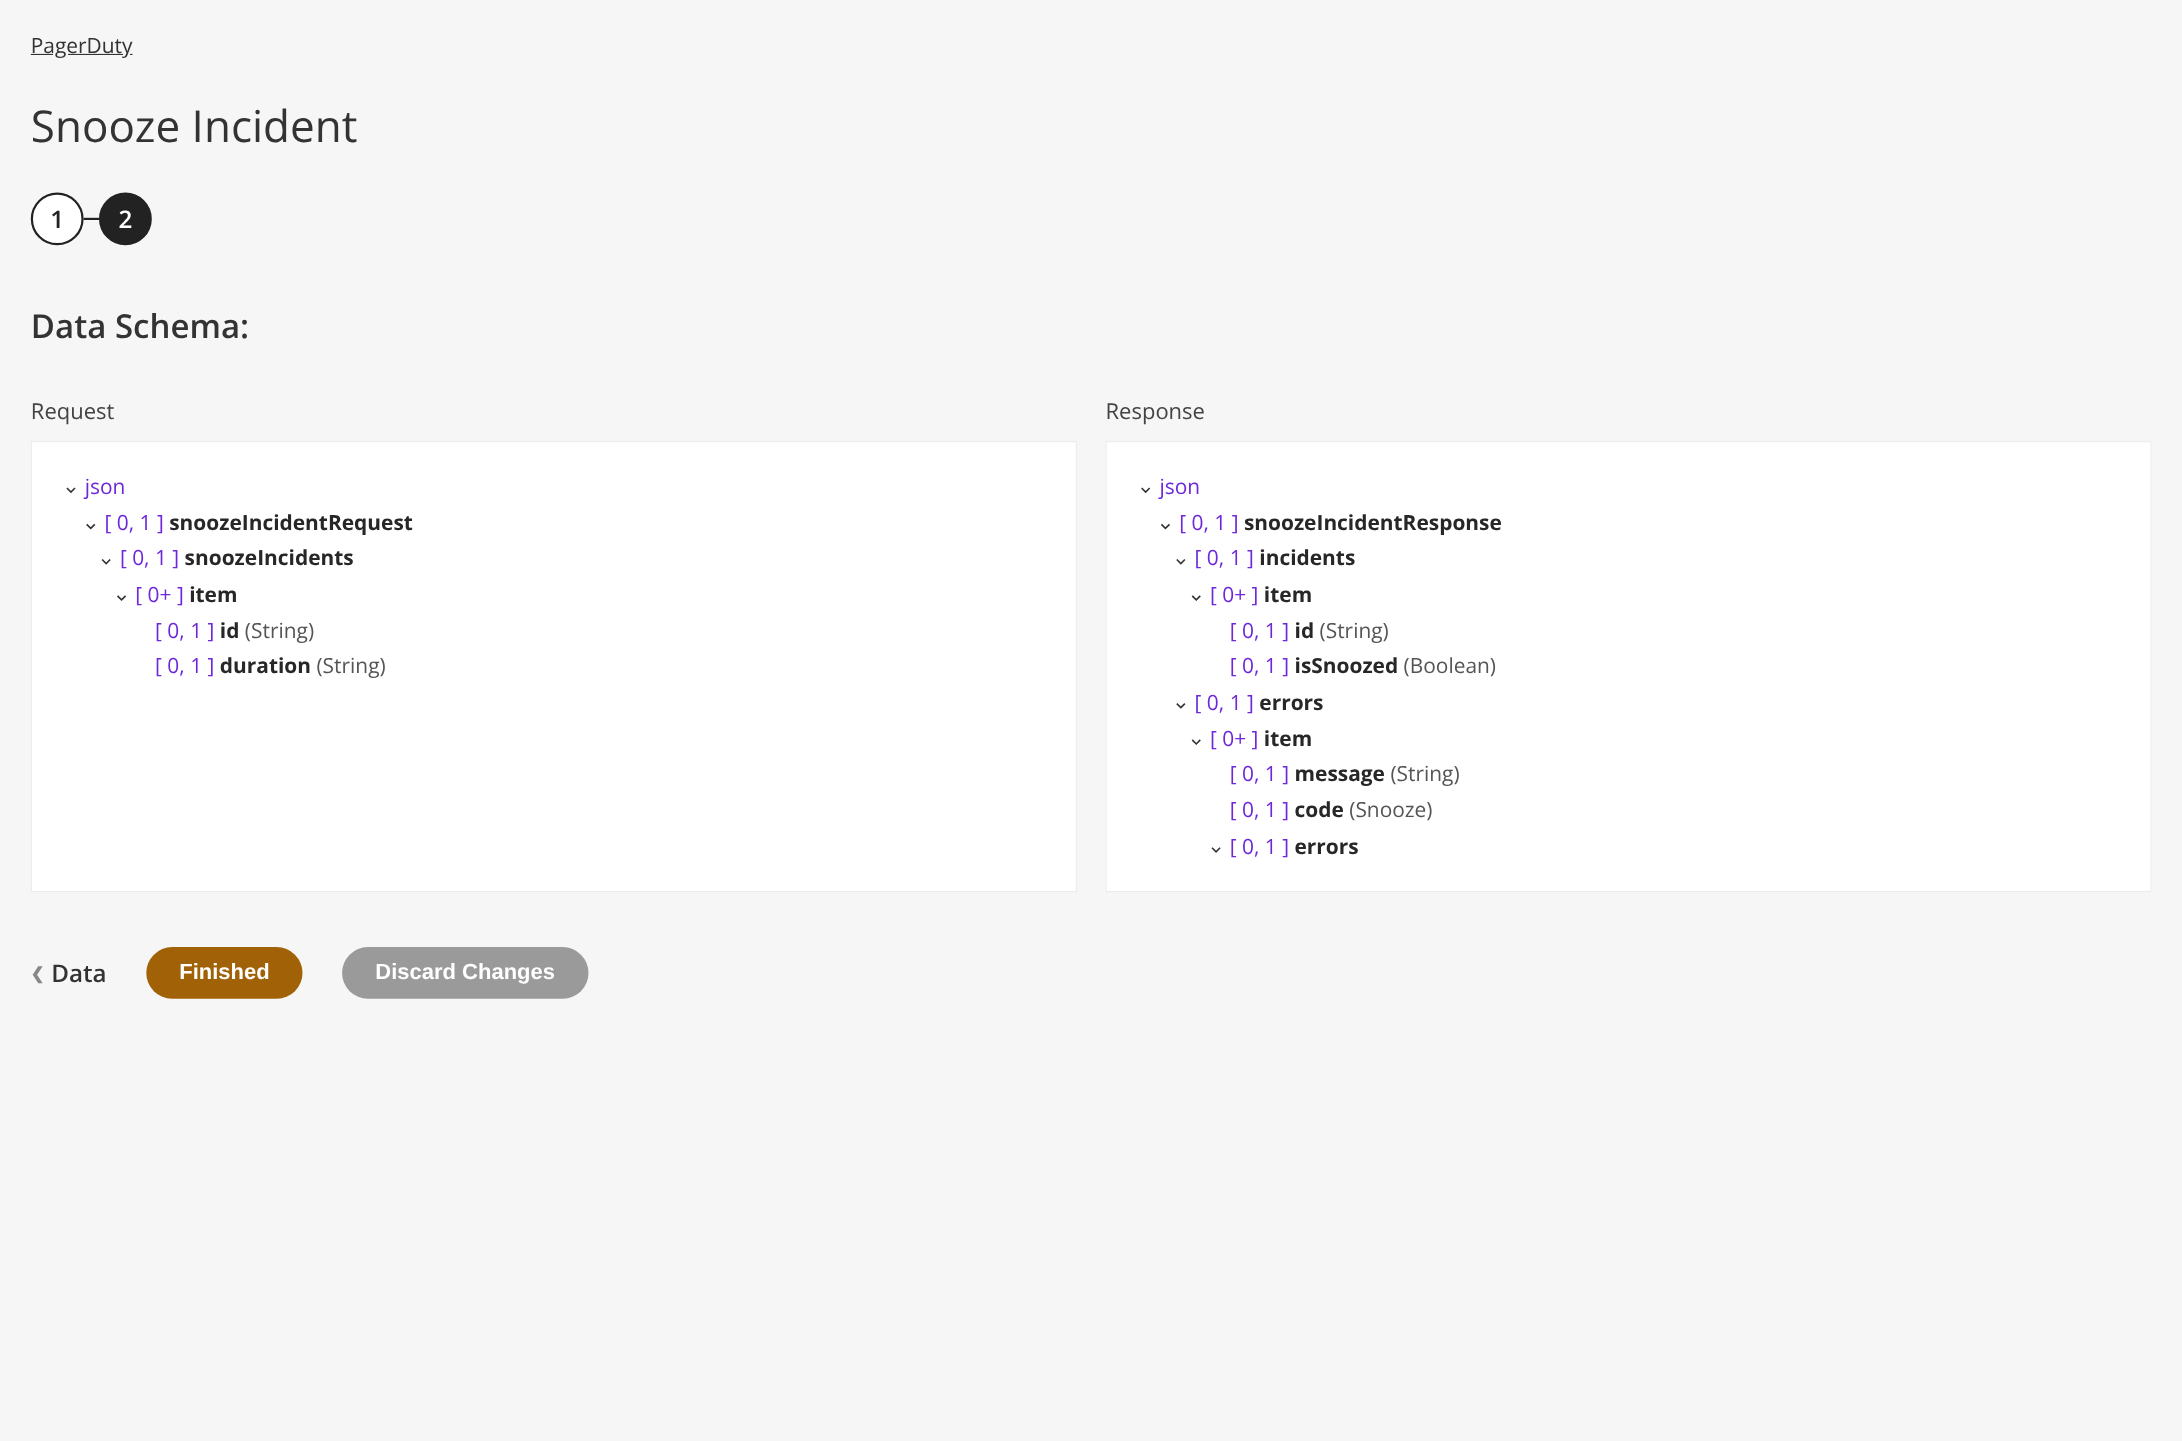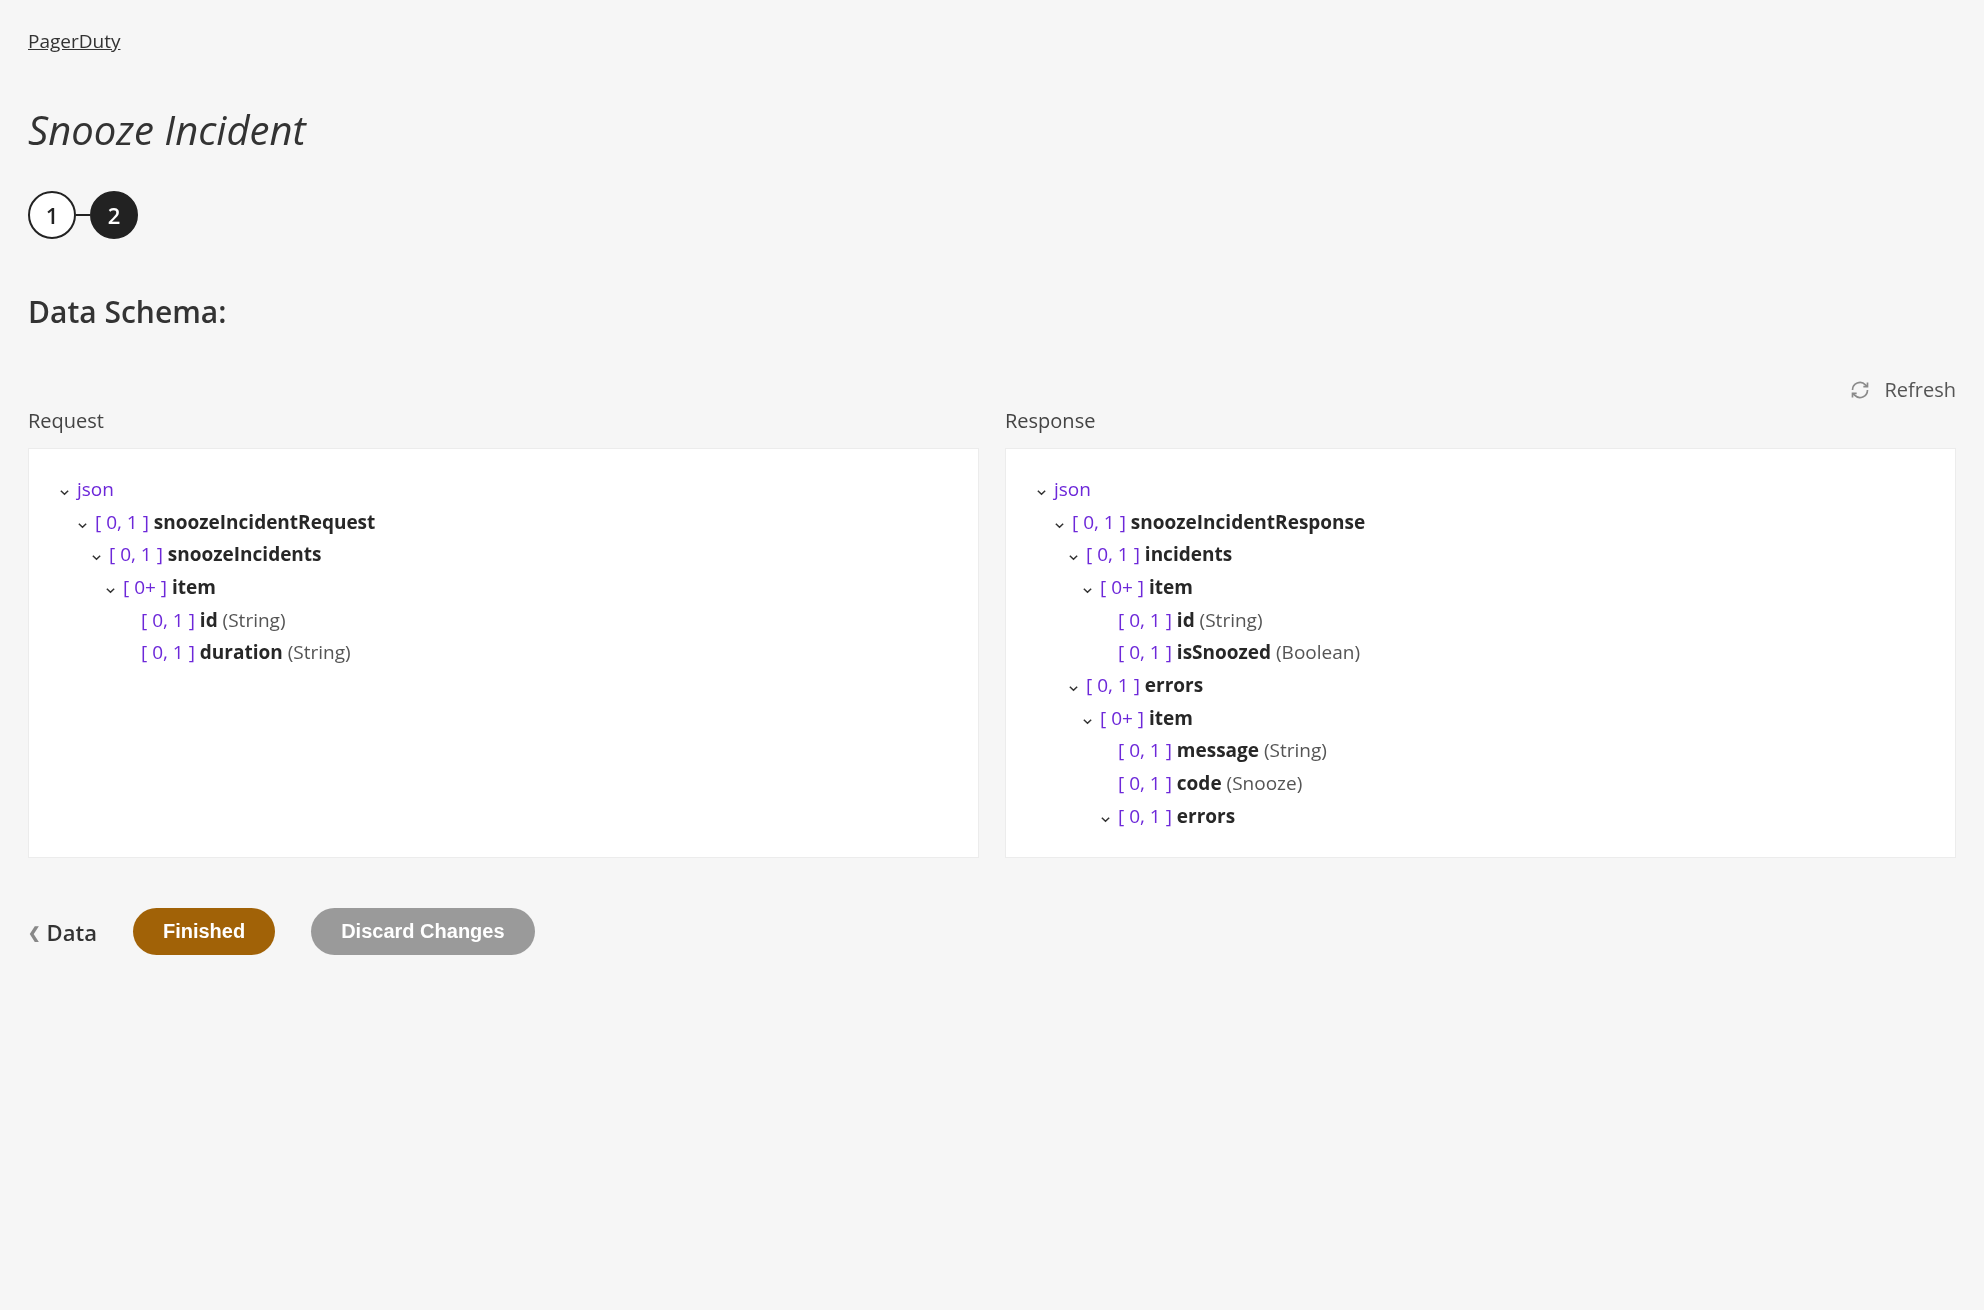--- a/index.html
+++ b/index.html
@@ -11,30 +11,29 @@
   }
   .page {
     padding: 28px 28px 40px 28px;
     max-width: 1984px;
   }
   .breadcrumb {
     font-size: 19px;
     color: #333;
     text-decoration: underline;
     display: inline-block;
-    margin-bottom: 48px;
+    margin-bottom: 32px;
     cursor: pointer;
     text-align: right;
   }
   h1.title {
     font-size: 40px;
     font-weight: 400;
     color: #333;
     margin-bottom: 34px;
-    font-style: italic;
   }
   .stepper {
     display: flex;
     align-items: center;
     margin-bottom: 52px;
   }
   .step {
     width: 48px; height: 48px;
     border-radius: 50%;
     display: flex; align-items: center; justify-content: center;
@@ -152,29 +151,20 @@
   <h1 class="title">Snooze Incident</h1>
 
   <div class="stepper">
     <div class="step">1</div>
     <div class="step-connector"></div>
     <div class="step active">2</div>
   </div>
 
   <h2 class="section-title">Data Schema:</h2>
 
-  <div class="refresh-row">
-    <svg class="refresh-icon" viewBox="0 0 24 24">
-      <path d="M3 12a9 9 0 0 1 15.5-6.2L21 8"></path>
-      <polyline points="21 3 21 8 16 8"></polyline>
-      <path d="M21 12a9 9 0 0 1-15.5 6.2L3 16"></path>
-      <polyline points="3 21 3 16 8 16"></polyline>
-    </svg>
-    <span>Refresh</span>
-  </div>
 
   <div class="cols">
     <div class="col">
       <div class="col-title">Request</div>
       <div class="panel">
         <div class="tree" id="tree-request">
             <div class="node indent-0"><span class="chev"><svg width="11" height="11" viewBox="0 0 12 12" style="vertical-align:middle">
                   <polyline points="2,4 6,8 10,4" fill="none" stroke="#333" stroke-width="1.6"></polyline>
                 </svg></span><span class="card-text">json</span></div>
             <div class="node indent-1"><span class="chev"><svg width="11" height="11" viewBox="0 0 12 12" style="vertical-align:middle">

